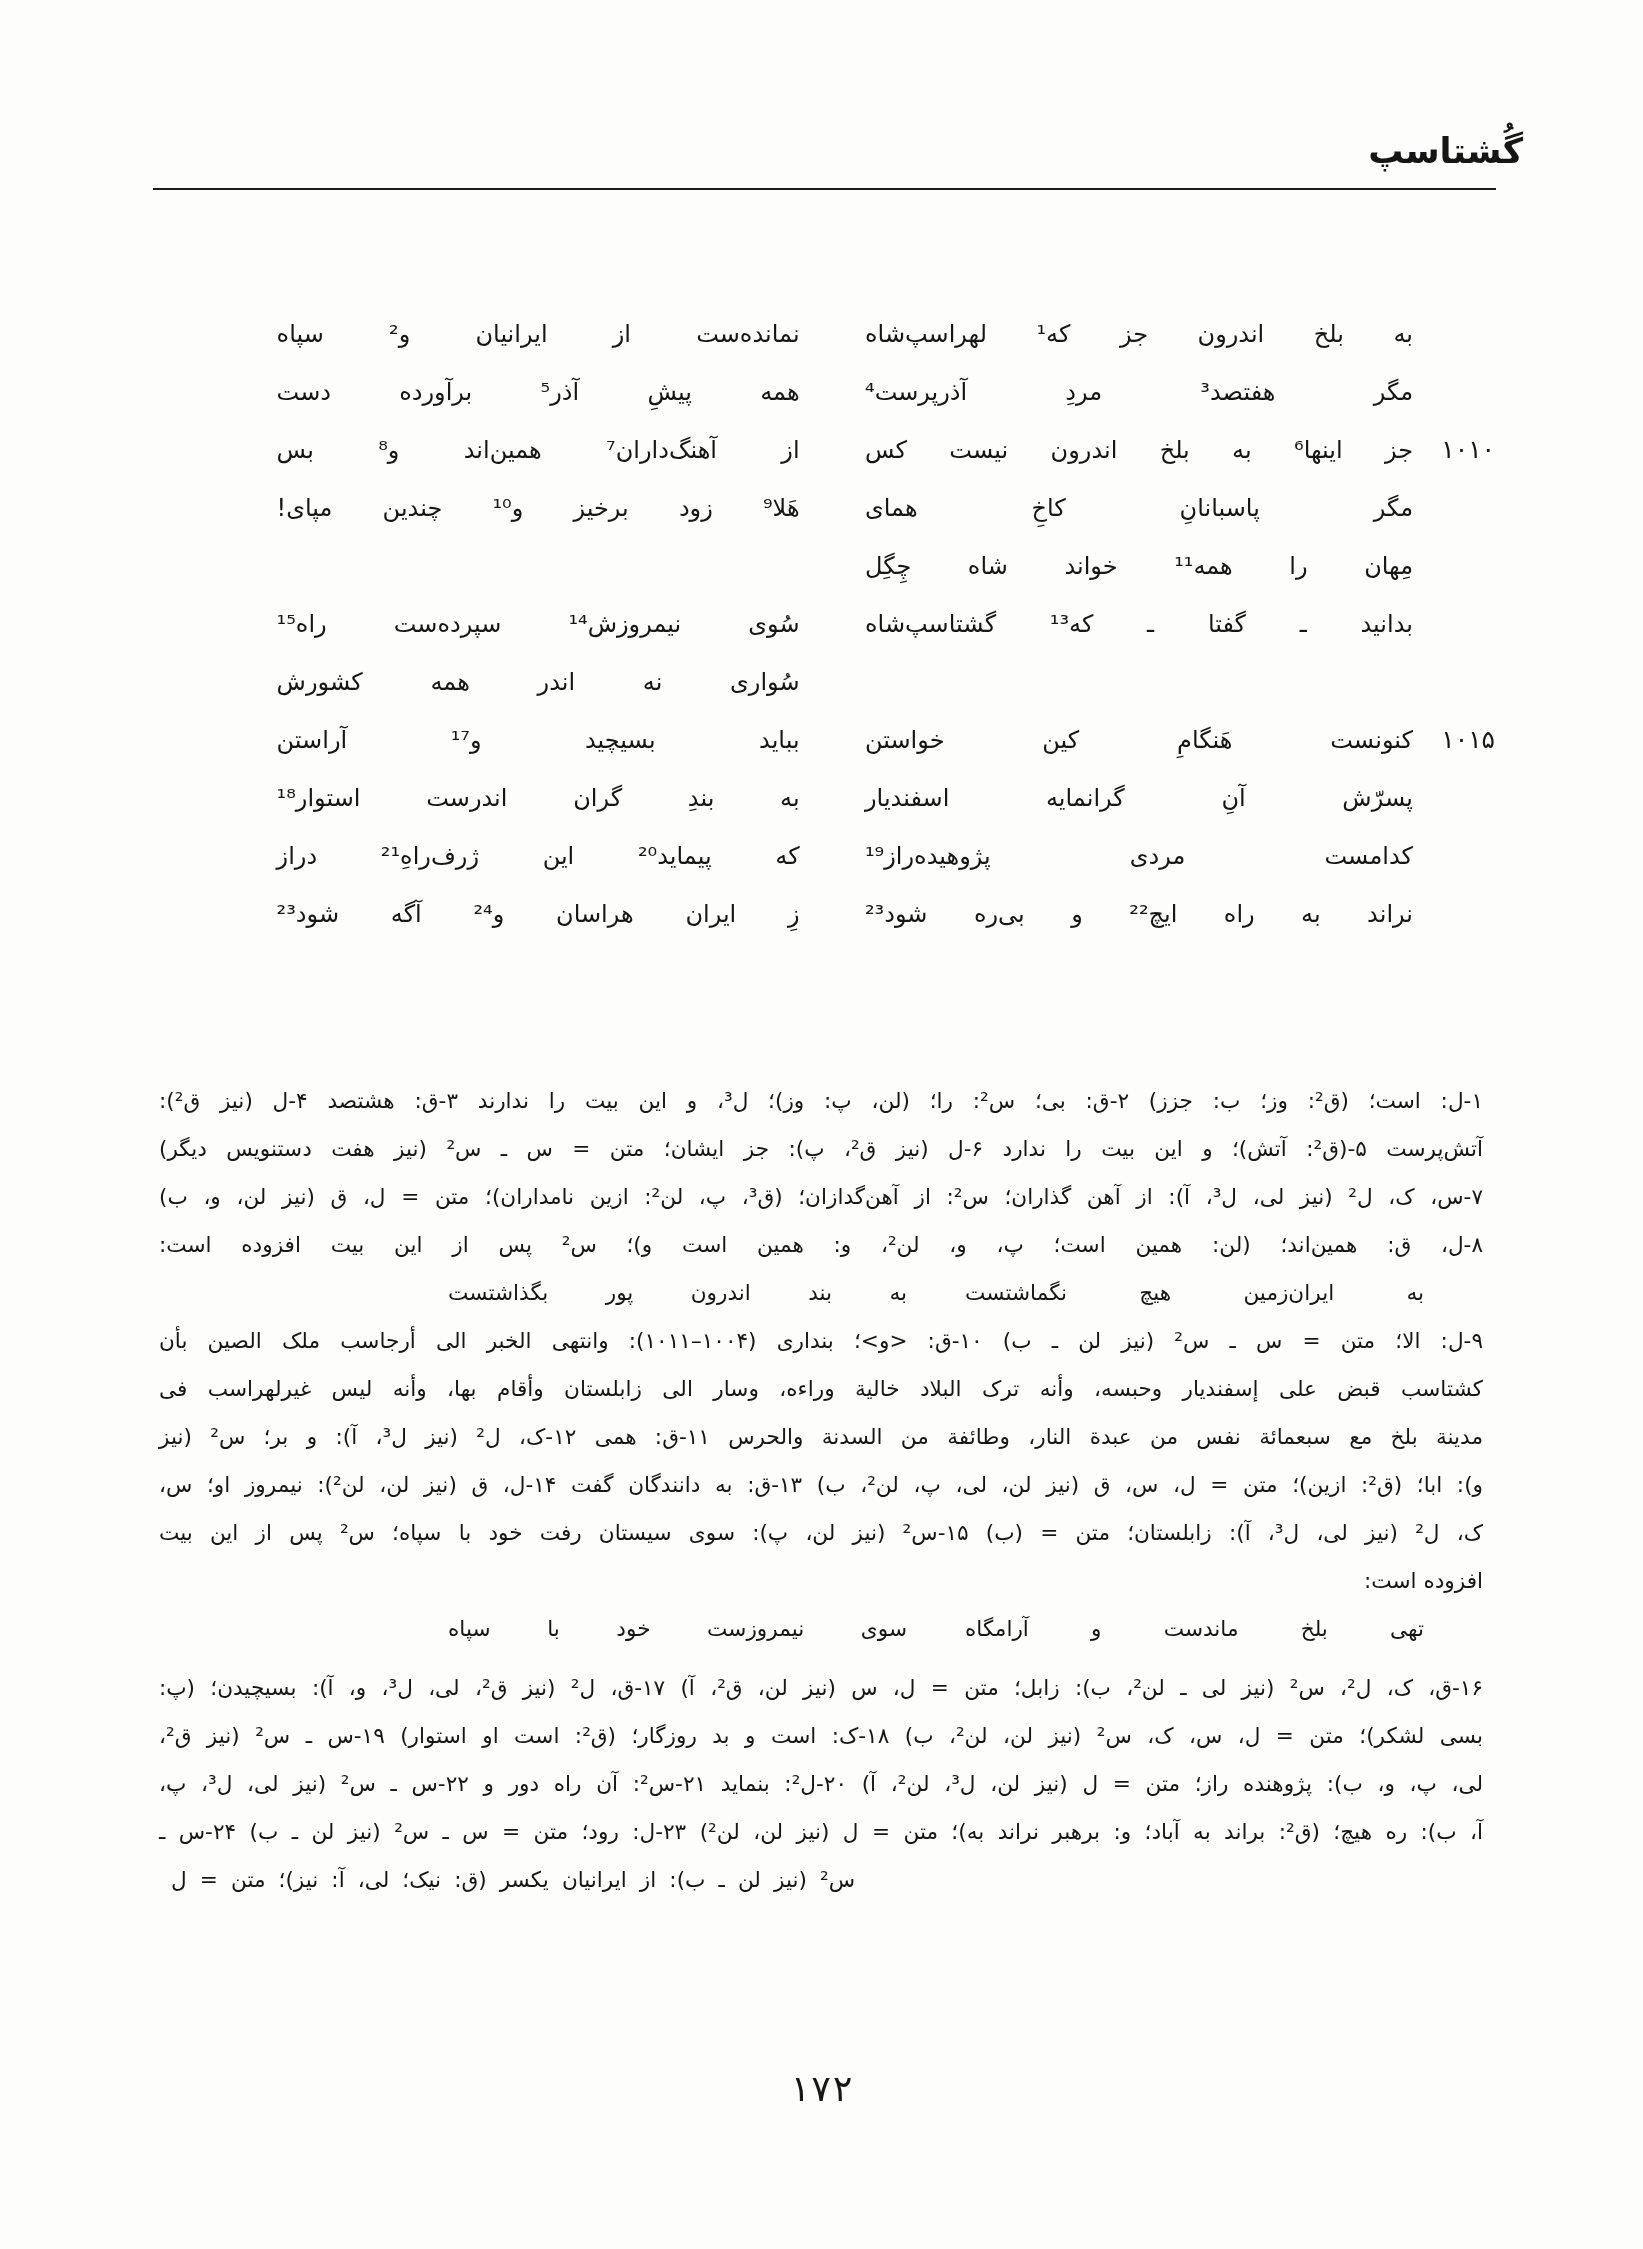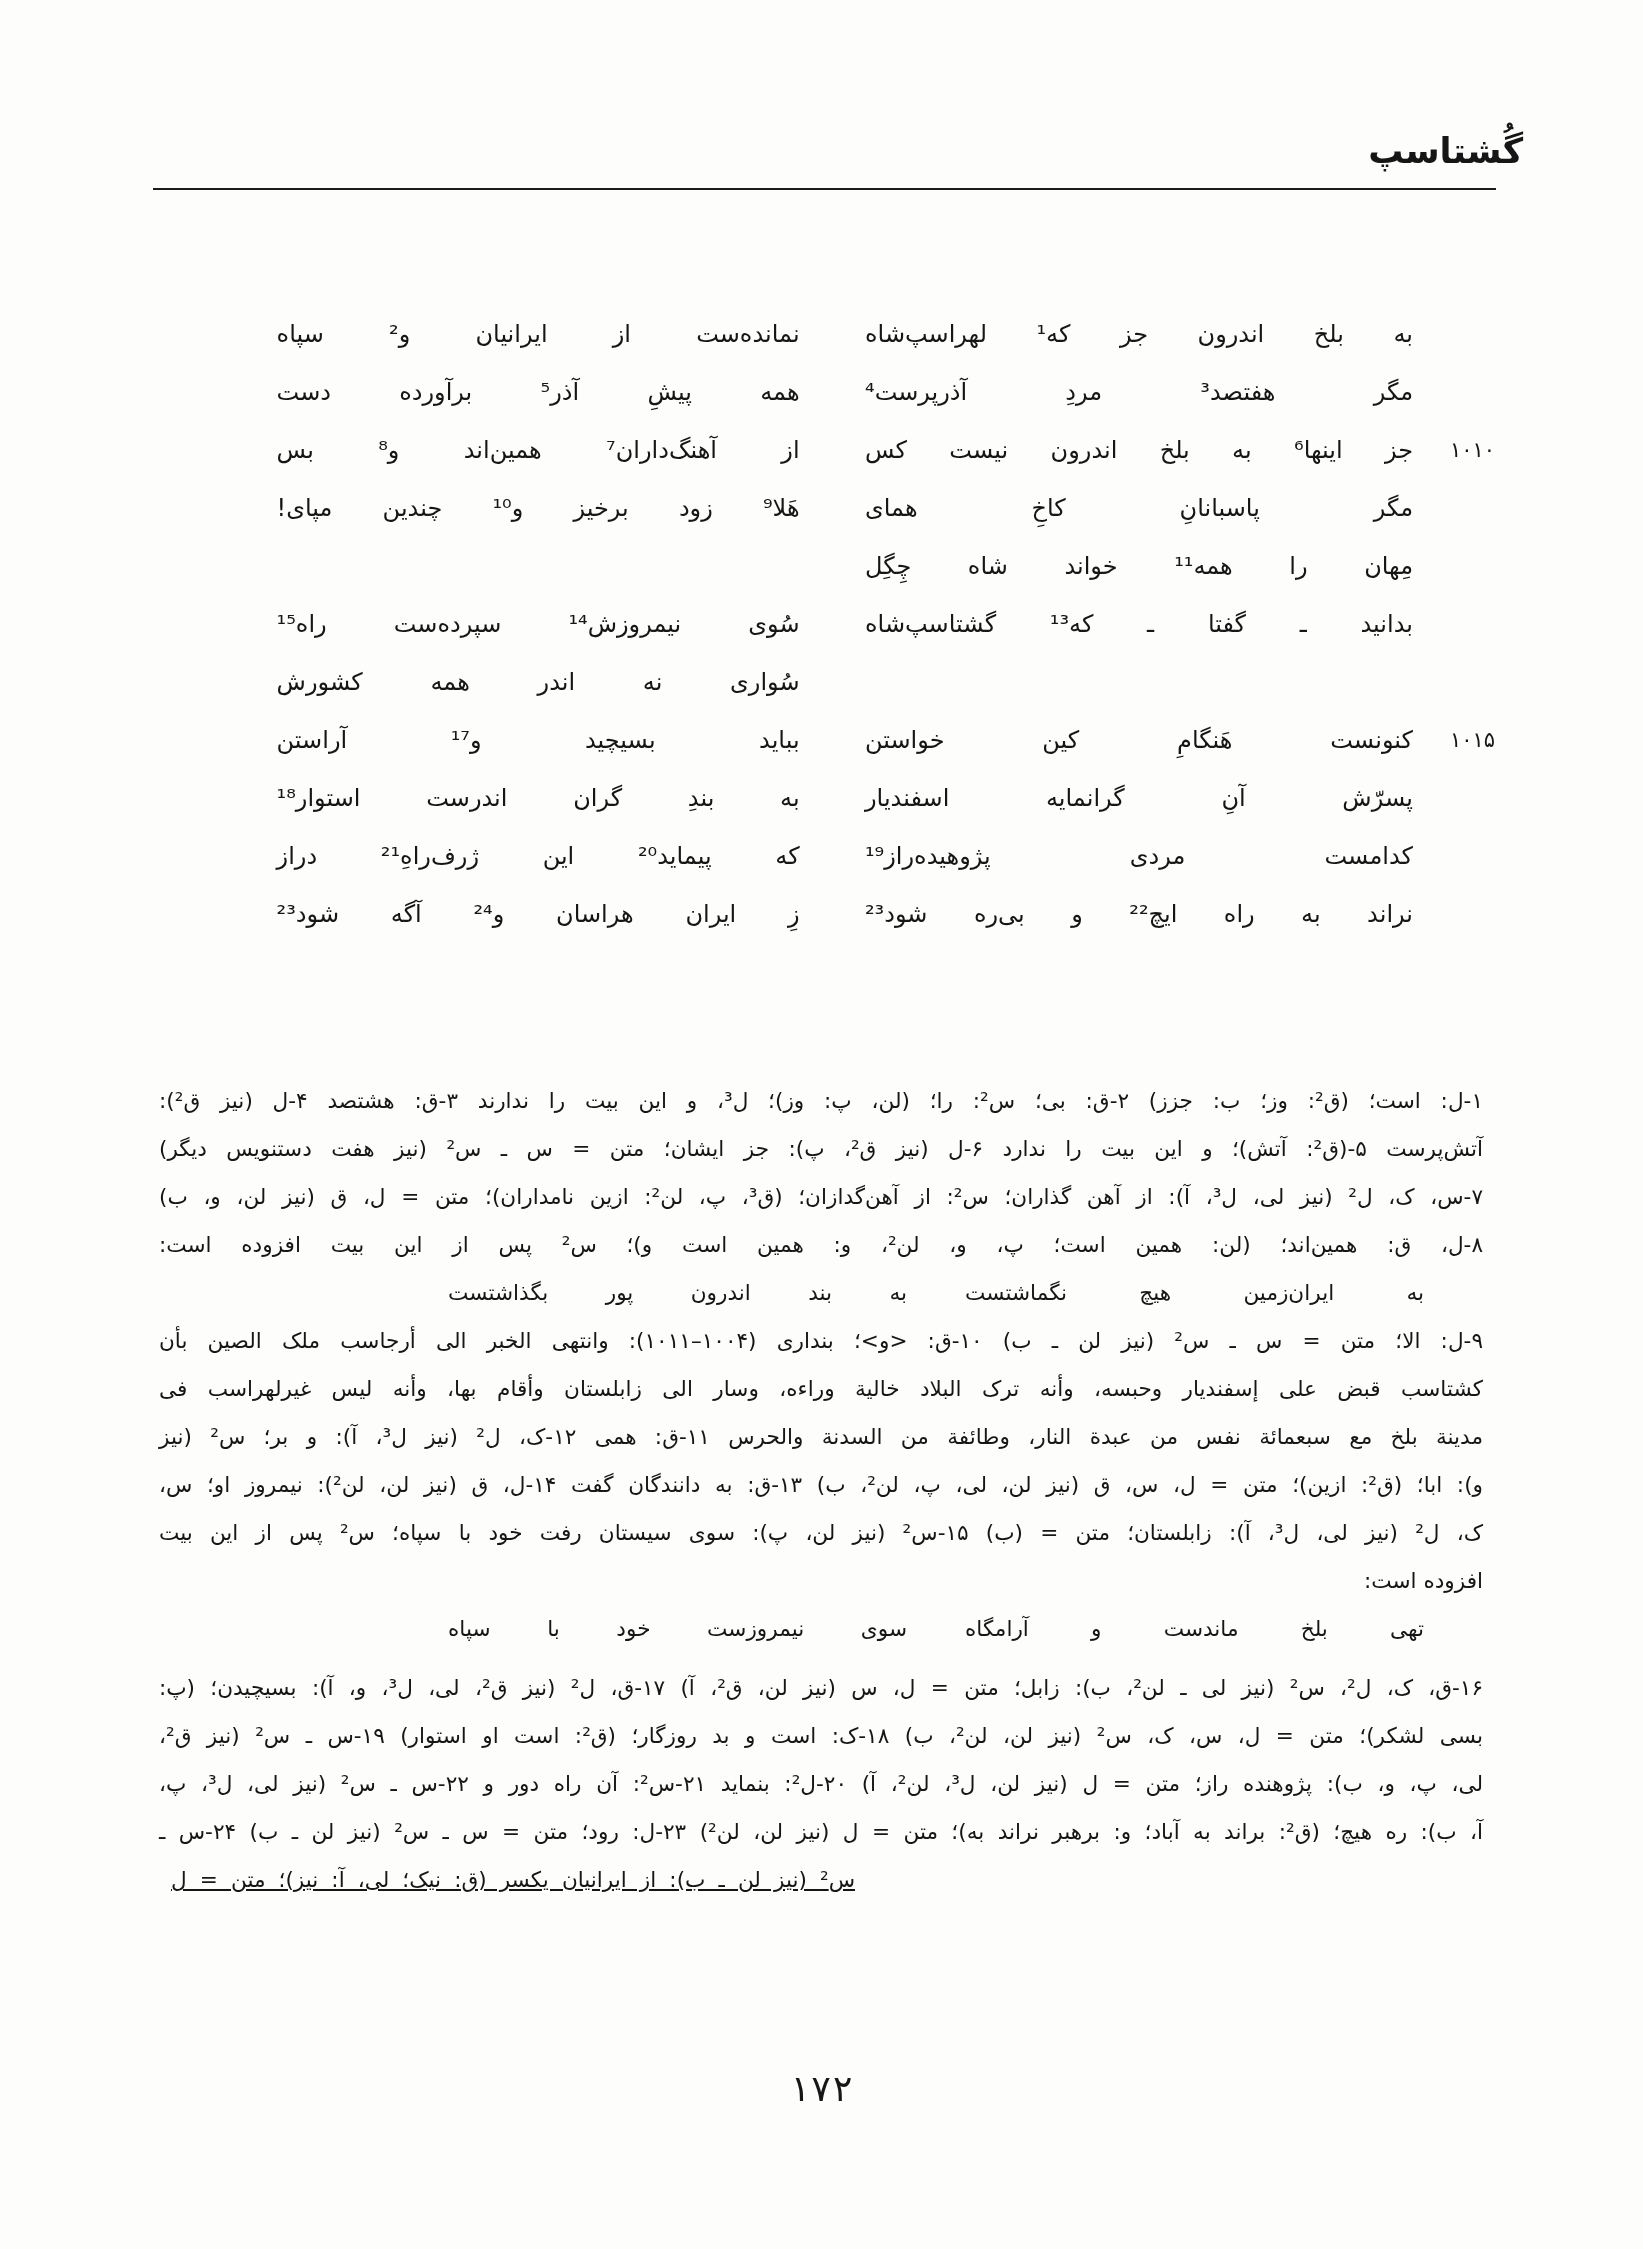--- a/index.html
+++ b/index.html
@@ -22,39 +22,39 @@
   }
   .header-rule {
     position:absolute; top:188px; left:154px;
     width:1343px; height:2.1px; background:#1c1c1c;
   }
   
   .poem { position:absolute; top:305px; right:148px; width:1224px; }
   .vrow { position:relative; height:58px; }
   .vnum {
     position:absolute; right:0; top:0; width:75px; height:58px;
-    line-height:58px; font-size:21px; text-align:right;
+    line-height:58px; font-size:25px; text-align:right;
   }
   .hemi {
     position:absolute; top:0; height:58px; line-height:58px;
     font-size:24px; white-space:nowrap;
     text-align:justify; text-align-last:justify; text-justify:inter-word;
     direction:rtl;
   }
   .hemi-r { right:82px; width:548px; }
   .hemi-l { left:5.6px;  width:523px; }
   
   .apparatus { position:absolute; top:1077px; right:160px; width:1324px; }
   .fline {
     height:48px; line-height:48px; font-size:21.6px; white-space:nowrap;
     text-align:justify; text-align-last:justify; text-justify:inter-word;
     direction:rtl;
   }
   .fline-end { text-align:right; text-align-last:right; }
-  .fline-short { margin-right:0; margin-left:12px; padding-right:628px;text-decoration:underline; }
+  .fline-short { margin-right:0; margin-left:12px; padding-right:628px; }
   .fverse { position:relative; height:48px; }
   .fverse.gap-after { margin-bottom:11px; }
   .fverse .fhemi {
     position:absolute; top:0; height:48px; line-height:48px;
     font-size:21.6px; white-space:nowrap;
     text-align:justify; text-align-last:justify; text-justify:inter-word;
     direction:rtl; width:459px;
   }
   .fverse .fhemi-r { right:59px; }
   .fverse .fhemi-l { left:289px; }

